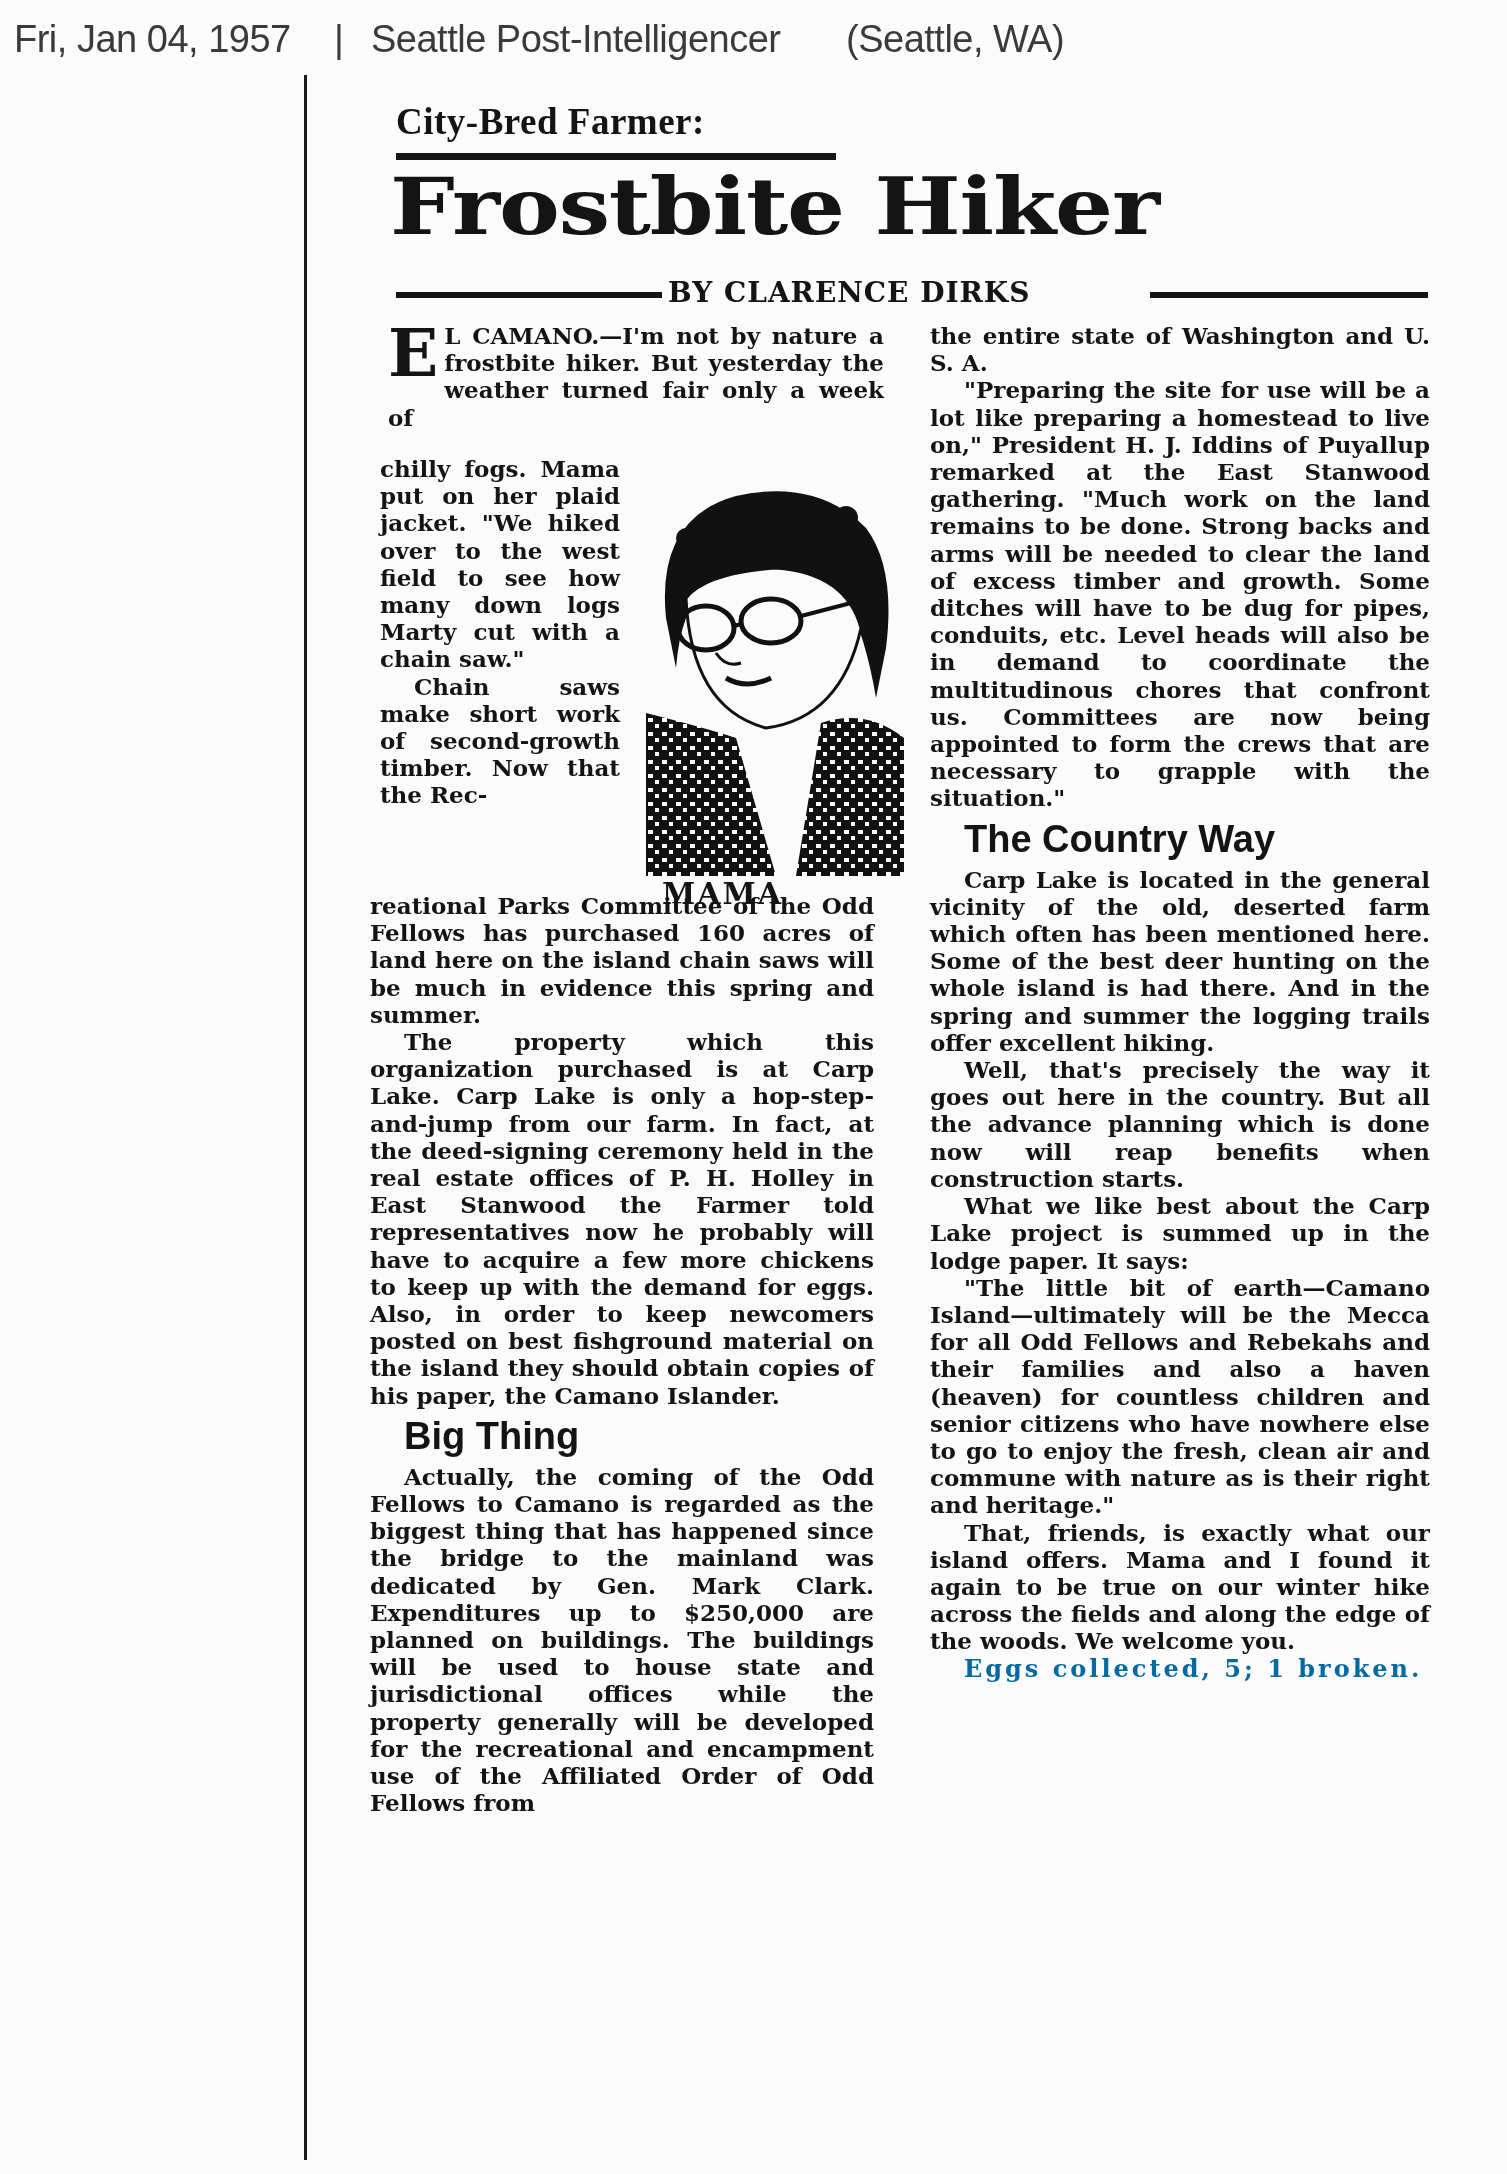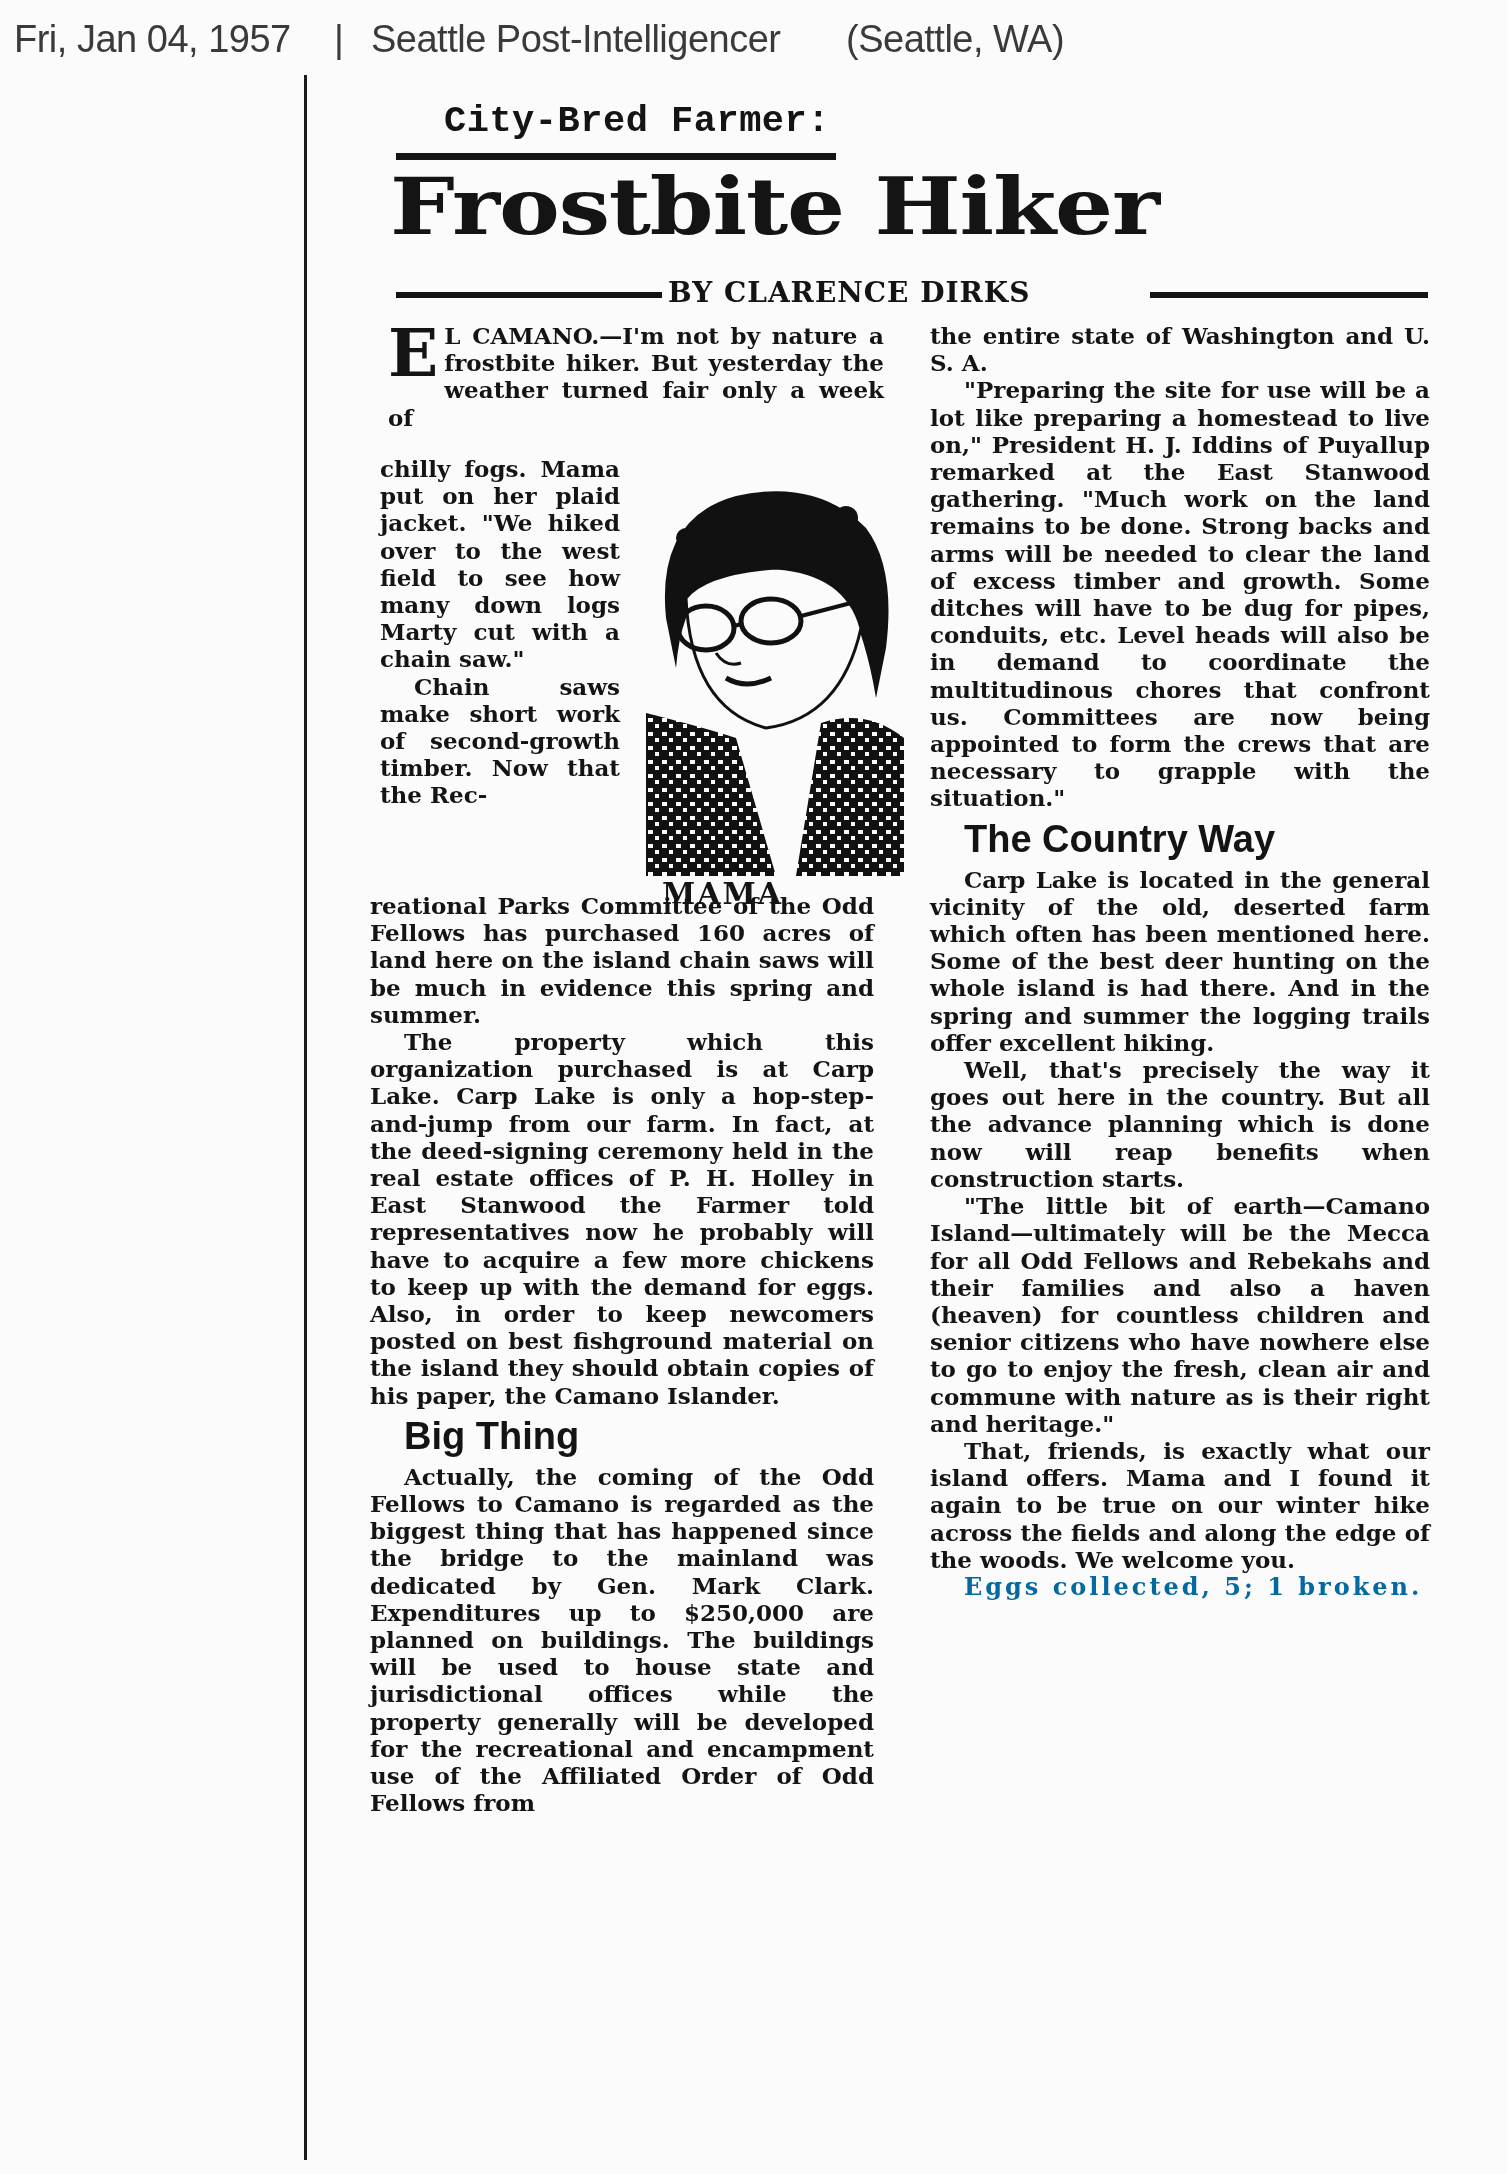--- a/index.html
+++ b/index.html
@@ -14,22 +14,22 @@
     font-family: "Liberation Sans", sans-serif;
     font-size: 38px; color: #3a3a3a; white-space: nowrap; letter-spacing: -0.5px;
   }
   .topbar span { position: absolute; top: 4px; text-align: right; }
   .rule-left {
     position: absolute; left: 304px; top: 75px; width: 3px; height: 2085px;
     background: #1b1b1b;
   }
   .kicker {
     position: absolute; left: 396px; top: 100px;
-    font-family: Liberation Mono, monospace; font-weight: bold;
-    font-size: 37px; letter-spacing: 0.5px; margin-left: 48px;
+    font-family: Liberation Serif, serif; font-weight: bold;
+    font-size: 37px; letter-spacing: 0.5px;
   }
   .kicker-rule { position: absolute; left: 396px; top: 153px; width: 440px; height: 7px; background: #141414; }
   .headline {
     position: absolute; left: 390px; top: 168px;
     font-family: "DejaVu Serif", serif; font-weight: bold;
     font-size: 78px; letter-spacing: -1px; line-height: 1;
     transform: scaleX(1.17); transform-origin: left top;
   }
   .byline-wrap { position: absolute; left: 396px; top: 276px; width: 1032px; height: 36px; }
   .byline-line { position: absolute; top: 16px; height: 6px; background: #141414; }
@@ -126,16 +126,17 @@
   <p class="subhead">Big Thing</p>
   <p>Actually, the coming of the Odd Fellows to Camano is regarded as the biggest thing that has happened since the bridge to the mainland was dedicated by Gen. Mark Clark. Expenditures up to $250,000 are planned on buildings. The buildings will be used to house state and jurisdictional offices while the property generally will be developed for the recreational and encampment use of the Affiliated Order of Odd Fellows from</p>
 </div>
 
 <div class="col col2">
   <p class="noindent">the entire state of Washington and U. S. A.</p>
   <p>"Preparing the site for use will be a lot like preparing a homestead to live on," President H. J. Iddins of Puyallup remarked at the East Stanwood gathering. "Much work on the land remains to be done. Strong backs and arms will be needed to clear the land of excess timber and growth. Some ditches will have to be dug for pipes, conduits, etc. Level heads will also be in demand to coordinate the multitudinous chores that confront us. Committees are now being appointed to form the crews that are necessary to grapple with the situation."</p>
   <p class="subhead">The Country Way</p>
   <p>Carp Lake is located in the general vicinity of the old, deserted farm which often has been mentioned here. Some of the best deer hunting on the whole island is had there. And in the spring and summer the logging trails offer excellent hiking.</p>
   <p>Well, that's precisely the way it goes out here in the country. But all the advance planning which is done now will reap benefits when construction starts.</p>
+  <p>What we like best about the Carp Lake project is summed up in the lodge paper. It says:</p>
   <p>"The little bit of earth—Camano Island—ultimately will be the Mecca for all Odd Fellows and Rebekahs and their families and also a haven (heaven) for countless children and senior citizens who have nowhere else to go to enjoy the fresh, clean air and commune with nature as is their right and heritage."</p>
   <p>That, friends, is exactly what our island offers. Mama and I found it again to be true on our winter hike across the fields and along the edge of the woods. We welcome you.</p>
   <p class="eggs">Eggs collected, 5; 1 broken.</p>
 </div>
 
 </body></html>

